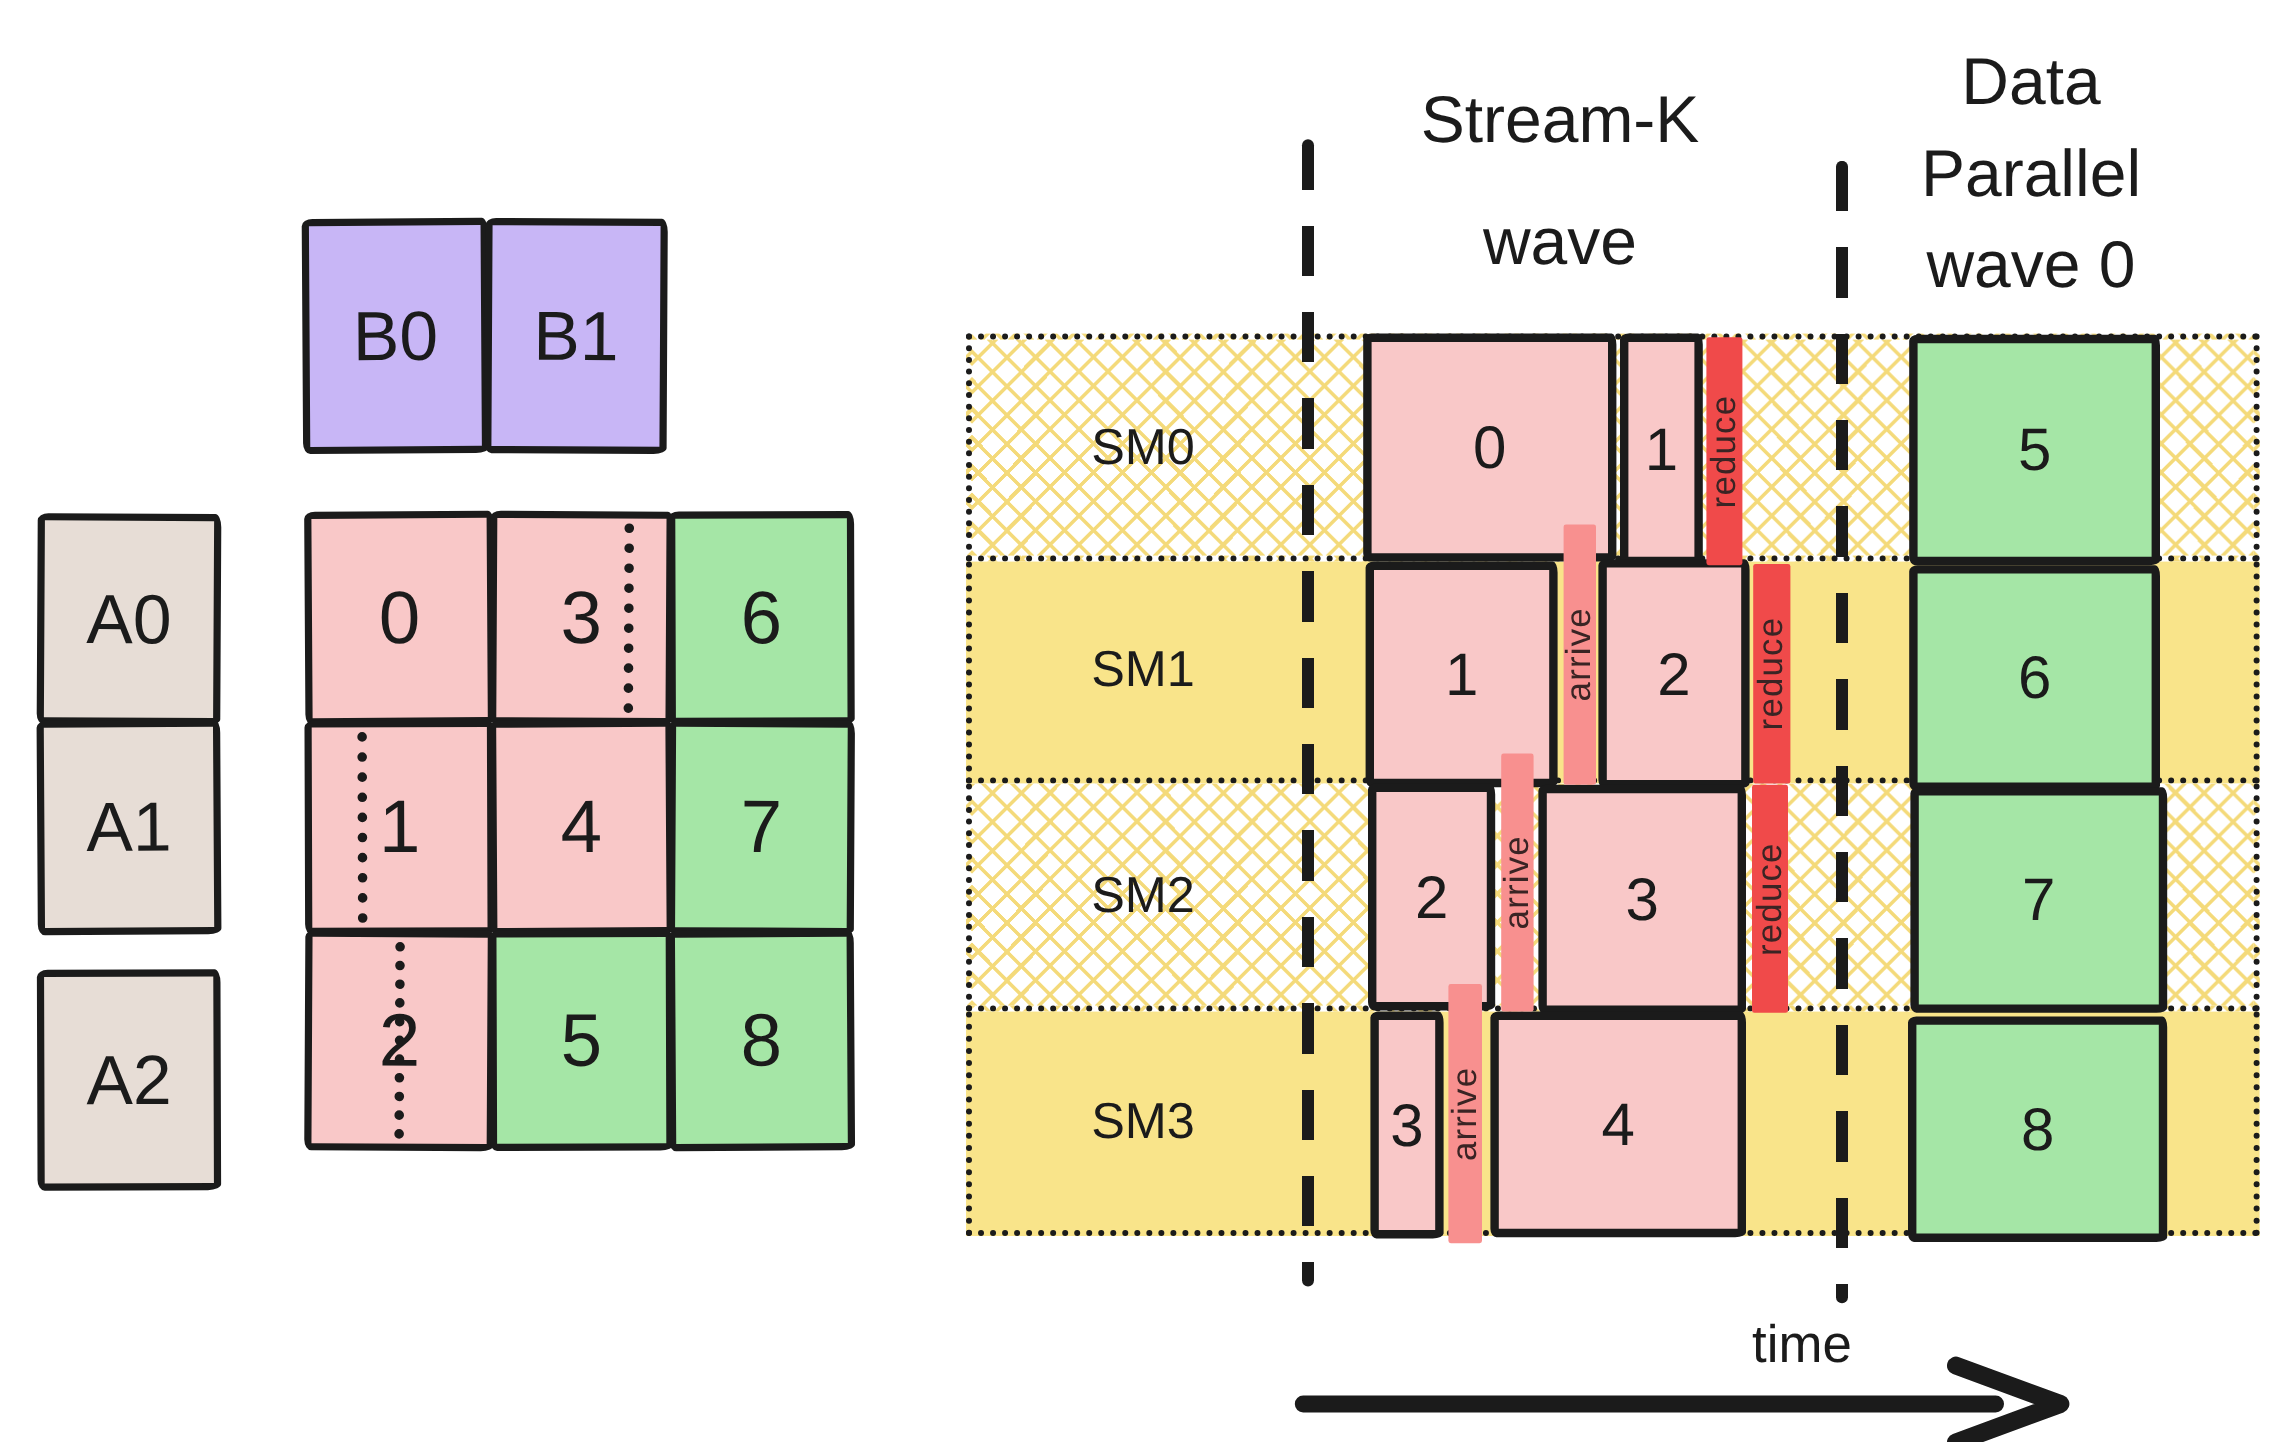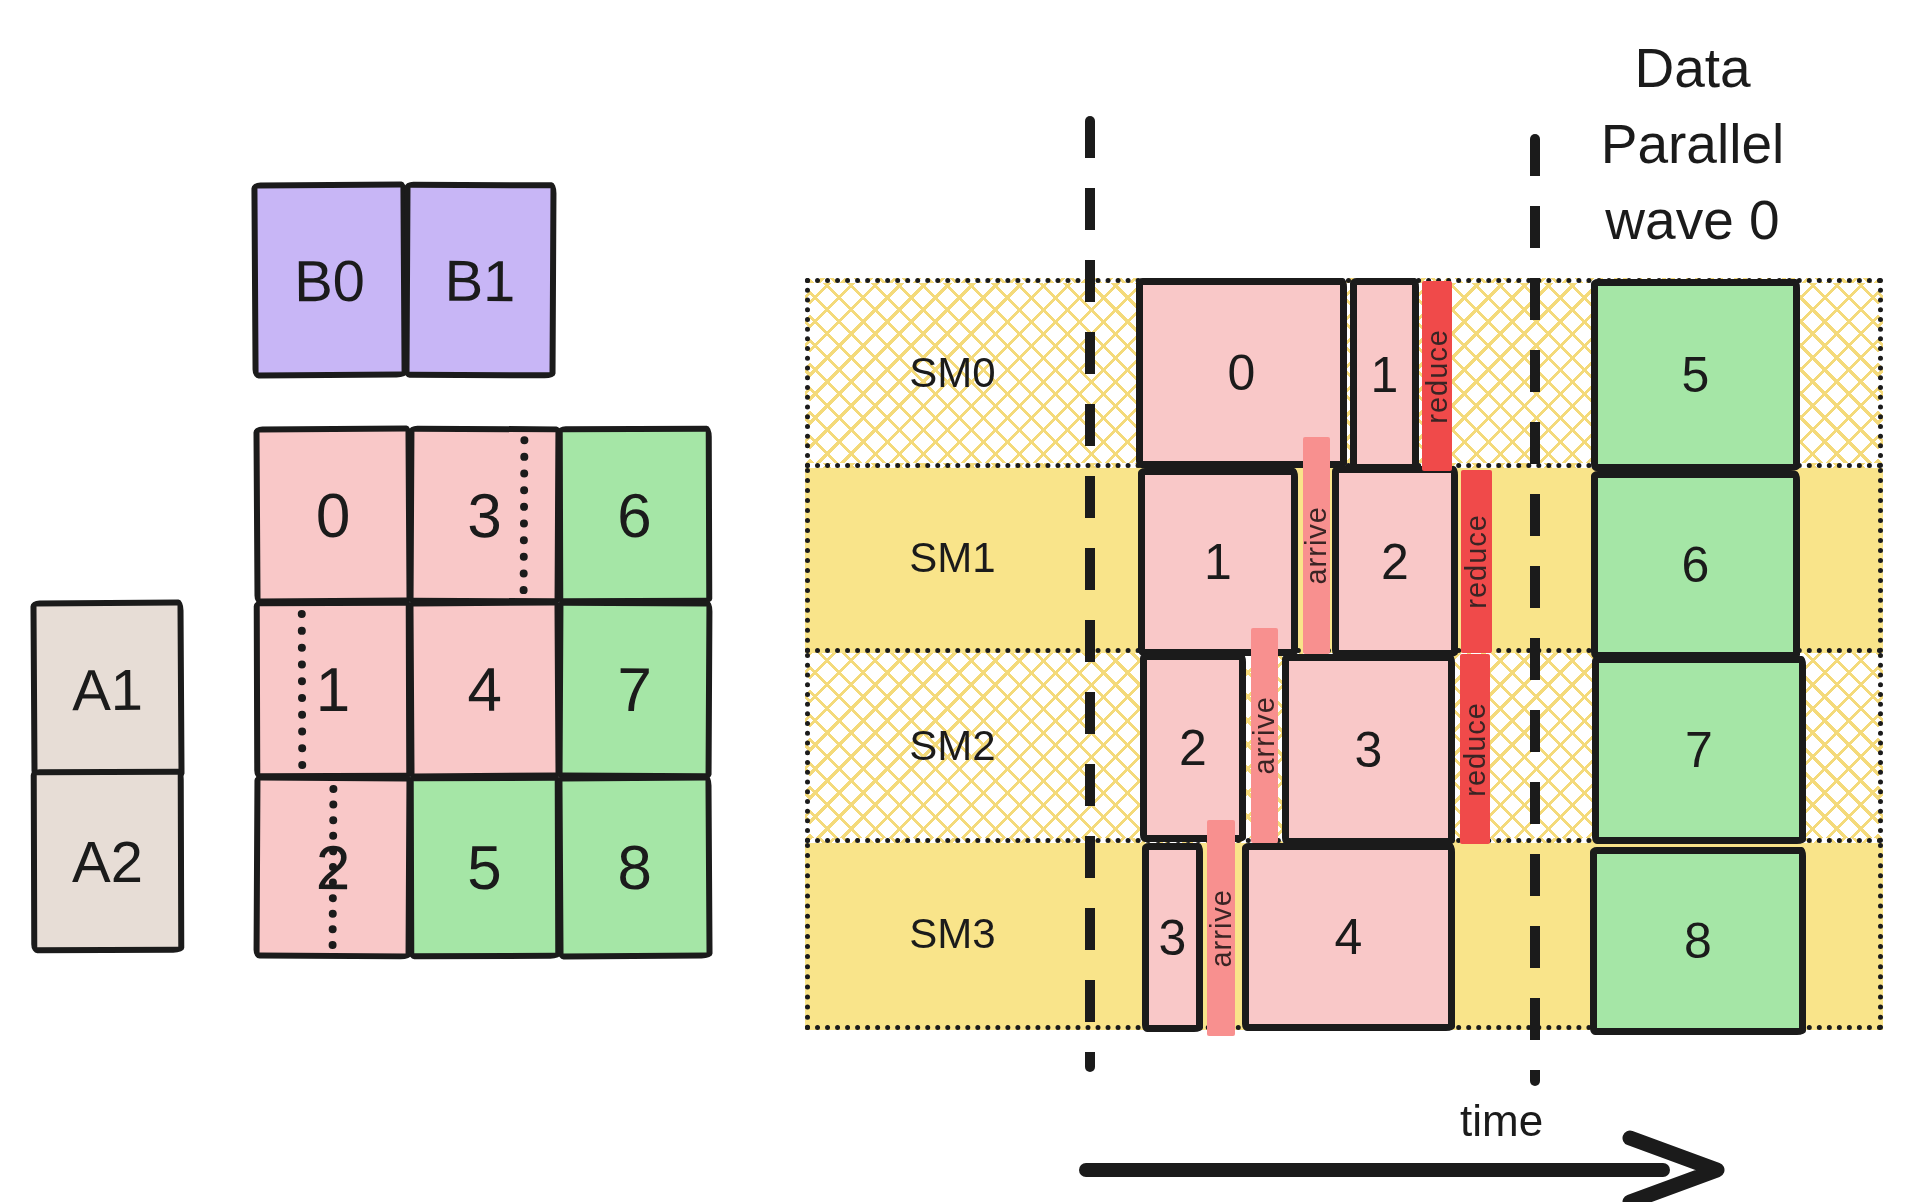--- a/index.html
+++ b/index.html
@@ -81,24 +81,27 @@
 
 <div class="canvas">
 
   <div class="box btile w1" style="left:252px;top:182px;width:155px;height:196px;">
     <span>B0</span>
   </div>
   <div class="box btile w2" style="left:404px;top:182px;width:152px;height:196px;">
     <span>B1</span>
   </div>
 
+  <div class="box atile w2" style="left:31px;top:428px;width:153px;height:176px;">
+    <span>A0</span>
+  </div>
   <div class="box atile w1" style="left:31px;top:600px;width:153px;height:179px;">
     <span>A1</span>
   </div>
-  <div class="box atile w3" style="left:31px;top:769px;width:153px;height:184px;text-align:center;">
+  <div class="box atile w3" style="left:31px;top:808px;width:153px;height:184px;text-align:center;">
     <span>A2</span>
   </div>
 
   <div class="box gtile w1" style="left:254px;top:426px;width:158px;height:178px;" data-color="pink">
     <span>0</span>
   </div>
   <div class="box gtile w2" style="left:408px;top:426px;width:153px;height:178px;" data-color="pink">
     <span>3</span>
     <span class="split" style="left:75%;"></span>
   </div>
@@ -137,20 +140,22 @@
   <div class="sm-row hatch not-first" style="top:653px;height:190px;">
     <div class="sm-label">SM2</div>
   </div>
   <div class="sm-row solid not-first" style="top:843px;height:187px;">
     <div class="sm-label">SM3</div>
   </div>
 
   <div class="dash-line" style="left:1085px;top:116px;height:956px;"></div>
   <div class="dash-line" style="left:1530px;top:134px;height:952px;"></div>
 
+  <div class="hdr sk" style="left:1090px;top:48px;width:420px;">Stream-K
+wave</div>
   <div class="hdr dp" style="left:1500px;top:30px;width:385px;">Data
 Parallel
 wave 0</div>
 
   <div class="pblock" style="left:1136px;top:278px;width:211px;height:190px;">
     <span>0</span>
   </div>
   <div class="pblock" style="left:1350px;top:278px;width:69px;height:193px;">
     <span>1</span>
   </div>

